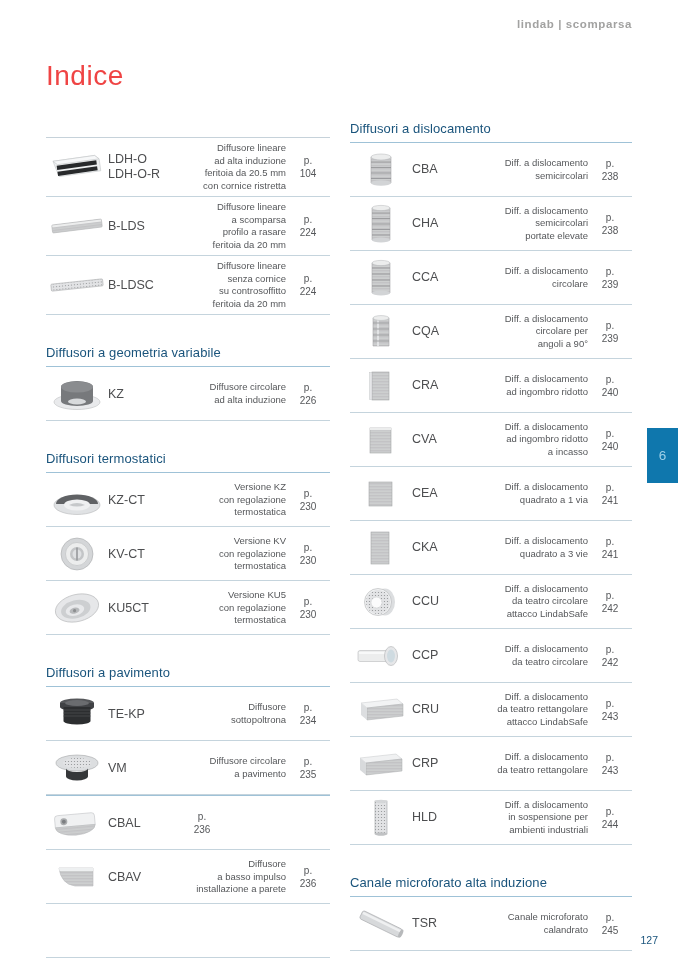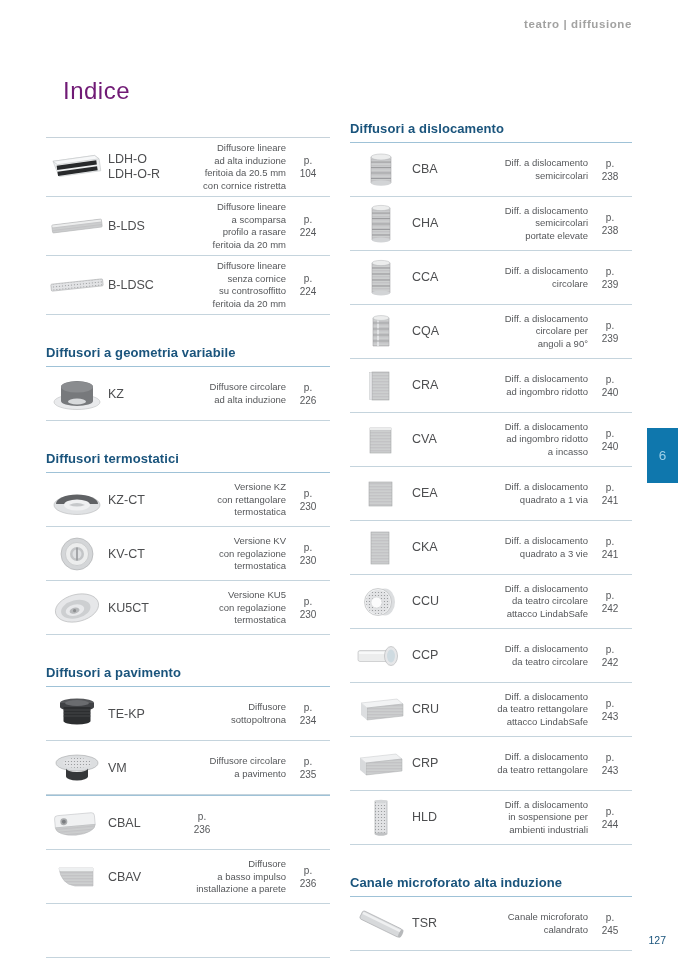--- a/index.html
+++ b/index.html
@@ -6,32 +6,32 @@
   body{
     width:678px;height:959px;position:relative;overflow:hidden;
     font-family:"Liberation Sans", sans-serif;
     -webkit-font-smoothing:antialiased;
   }
   .brand{
     position:absolute;top:18px;right:46px;
     font-size:11.5px;font-weight:bold;color:#a2a2a1;letter-spacing:.6px;
   }
   .page-title{
-    position:absolute;left:46px;top:60px;margin:17px;
-    font-size:24px;font-weight:300;color:#701a75;letter-spacing:.5px;
+    position:absolute;left:46px;top:60px;margin:0;
+    font-size:28px;font-weight:300;color:#ef4444;letter-spacing:.5px;
   }
   .columns{
     position:absolute;left:46px;top:121px;width:586px;
     display:flex;gap:20px;align-items:flex-start;
   }
   .col{flex:0 0 auto;}
   .col-left{width:284px;padding-top:16px;}
   .col-right{width:282px;}
   .section-title{
-    color:#1a547c;font-size:13px;font-weight:bold;
+    color:#1a547c;font-size:13px;font-weight:normal;
     margin:30px 0 6px 0;letter-spacing:.1px;
   }
   .section-title:first-child{margin-top:0;}
   .rows{border-top:1px solid #9fc2d7;}
   .rows.no-title{border-top:1px solid #c6d2da;}
   .row{
     display:flex;align-items:center;
     border-bottom:1px solid #c5d4dd;
     padding:4px 0;min-height:45px;
   }
@@ -50,21 +50,21 @@
     font-size:10px;color:#55575a;line-height:1.3;
   }
   .pg span{display:block;}
   .chapter-tab{
     position:absolute;right:0;top:428px;width:31px;height:55px;
     background:#0f77ad;color:#9fd0e8;
     display:flex;align-items:center;justify-content:center;
     font-size:13.5px;
   }
   .page-num{
-    position:absolute;right:12px;bottom:13px;
+    position:absolute;right:20px;bottom:13px;
     font-size:10.5px;color:#1a547c;
   }
   .svgdefs{position:absolute;width:0;height:0;overflow:hidden;}
 </style>
 </head>
 <body>
 
 <svg class="svgdefs" aria-hidden="true">
   <defs>
     <pattern id="msh" width="4" height="3" patternUnits="userSpaceOnUse">
@@ -73,21 +73,21 @@
       <path d="M1 0v3M3 0v3" stroke="#b8babc" stroke-width=".4"></path>
     </pattern>
     <pattern id="dots" width="3" height="3" patternUnits="userSpaceOnUse">
       <rect width="3" height="3" fill="#e2e3e5"></rect>
       <circle cx="1.5" cy="1.5" r=".6" fill="#8f9193"></circle>
     </pattern>
   </defs>
 </svg>
 
 <div class="page">
-  <div class="brand">teatro | diffusione</div>
+  <div class="brand">lindab | scomparsa</div>
   <h1 class="page-title">Indice</h1>
 
   <div class="columns">
     <div class="col col-left" id="col-0">
         <div class="rows no-title">
           <div class="row">
             <span class="thumb">
               <svg viewBox="0 0 56 40" width="56" height="40">
                 <g transform="rotate(-8 28 20)">
                   <polygon points="5,11 47,11 51,15 51,27 9,27" fill="#eef0f1" stroke="#c5c7c9" stroke-width=".6"></polygon>
@@ -173,21 +173,21 @@
             <span class="thumb">
               <svg viewBox="0 0 56 40" width="56" height="40">
                 <ellipse cx="28" cy="25" rx="23" ry="9.5" fill="#e0e2e4" stroke="#b7b9bb" stroke-width=".6"></ellipse>
                 <path d="M7 24 a21 9.5 0 0 1 42 0 z" fill="#606265"></path>
                 <ellipse cx="28" cy="25" rx="13" ry="5.5" fill="#eff0f1"></ellipse>
                 <path d="M20 25 q8 -4 16 0 q-8 3.2 -16 0" fill="#c6c8ca"></path>
               </svg>
             </span>
             <div class="code">KZ-CT</div>
             <div class="desc">Versione KZ
-con rettangolare
+con regolazione
 termostatica</div>
             <div class="pg">
               <span>p.</span>
               <span>230</span>
             </div>
           </div>
           <div class="row">
             <span class="thumb">
               <svg viewBox="0 0 56 40" width="56" height="40">
                 <circle cx="28" cy="20" r="16" fill="#d4d6d8" stroke="#a9abad" stroke-width=".6"></circle>

